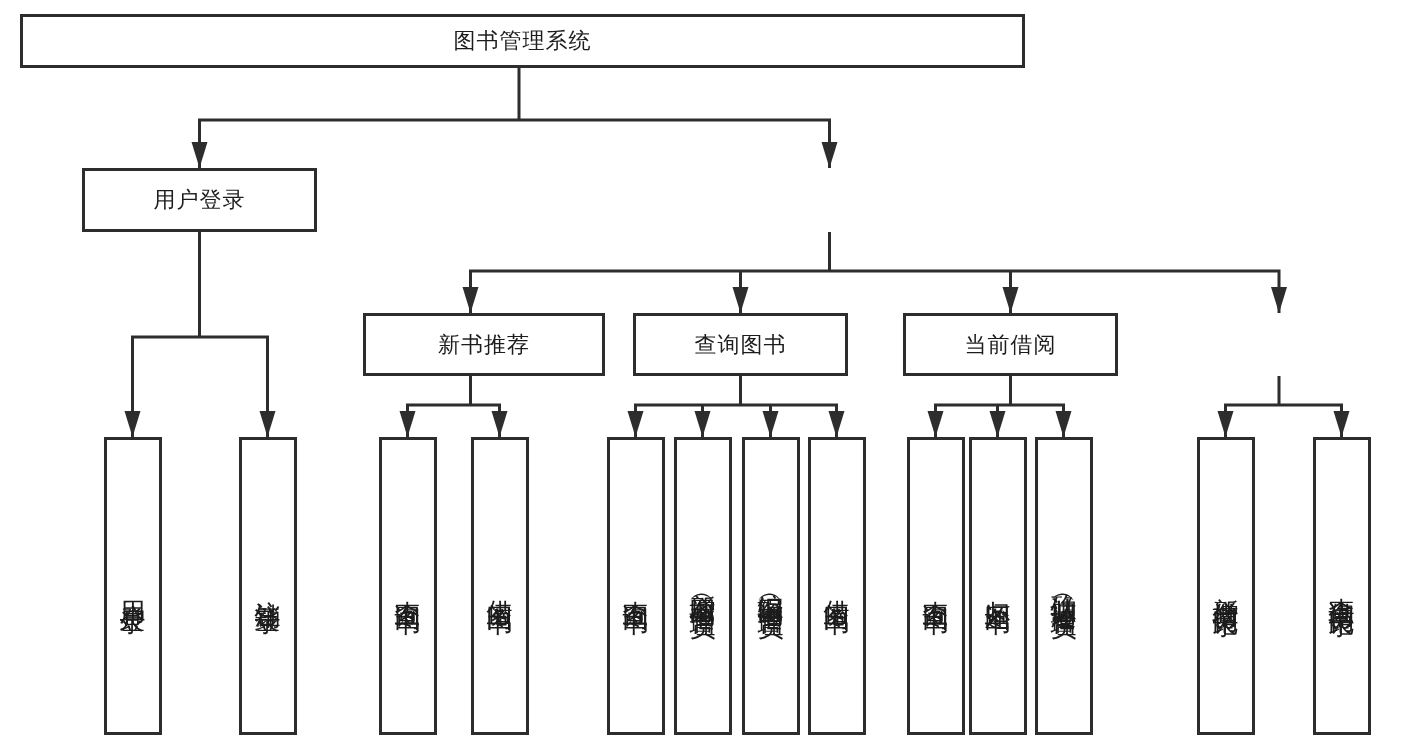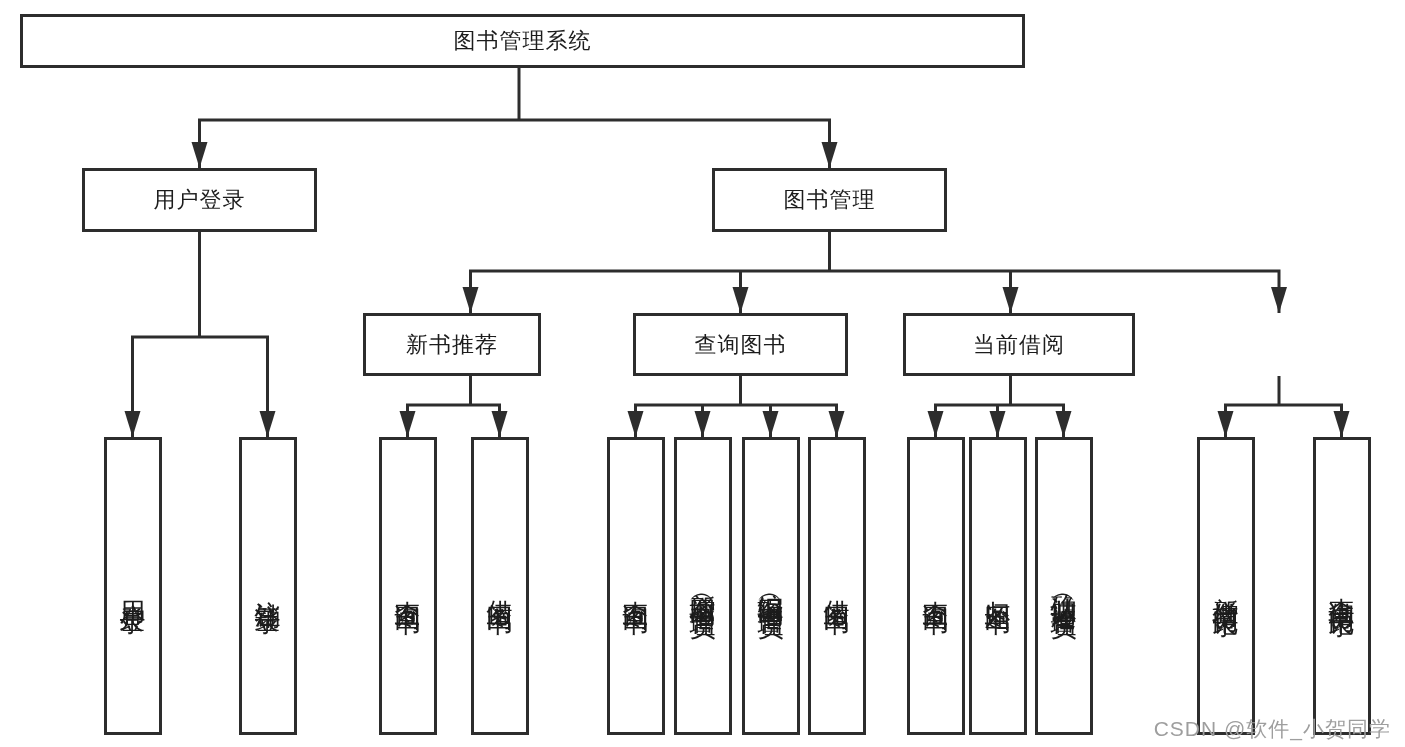--- a/index.html
+++ b/index.html
@@ -105,31 +105,28 @@
     </g>
   </svg>
 
   <div class="node root" style="left:20px;top:14px;width:1005px;height:54px">
     <span class="lbl">图书管理系统</span>
   </div>
 
   <div class="node" style="left:82px;top:168px;width:235px;height:64px">
     <span class="lbl">用户登录</span>
   </div>
-  <div class="node" style="left:712px;top:168px;width:235px;height:64px">
-    <span class="lbl">图书管理</span>
-  </div>
 
-  <div class="node" style="left:363px;top:313px;width:178px;height:63px">
+  <div class="node" style="left:363px;top:313px;width:242px;height:63px">
     <span class="lbl">新书推荐</span>
   </div>
   <div class="node" style="left:633px;top:313px;width:215px;height:63px">
     <span class="lbl">查询图书</span>
   </div>
-  <div class="node" style="left:903px;top:313px;width:232px;height:63px">
+  <div class="node" style="left:903px;top:313px;width:215px;height:63px">
     <span class="lbl">当前借阅</span>
   </div>
 
   <div class="node leaf" style="left:104px;top:437px;width:58px;height:298px">
     <span class="vlbl">用户登录</span>
   </div>
   <div class="node leaf" style="left:239px;top:437px;width:58px;height:298px">
     <span class="vlbl">注销登录</span>
   </div>
 
@@ -163,15 +160,14 @@
     <span class="vlbl">确认归还（管理员）</span>
   </div>
 
   <div class="node leaf" style="left:1197px;top:437px;width:58px;height:298px">
     <span class="vlbl">新增借阅记录</span>
   </div>
   <div class="node leaf" style="left:1313px;top:437px;width:58px;height:298px">
     <span class="vlbl">查询借阅记录</span>
   </div>
 
-  <div class="watermark">CSDN @软件_小贺同学</div>
 
 </div>
 
 </body></html>

